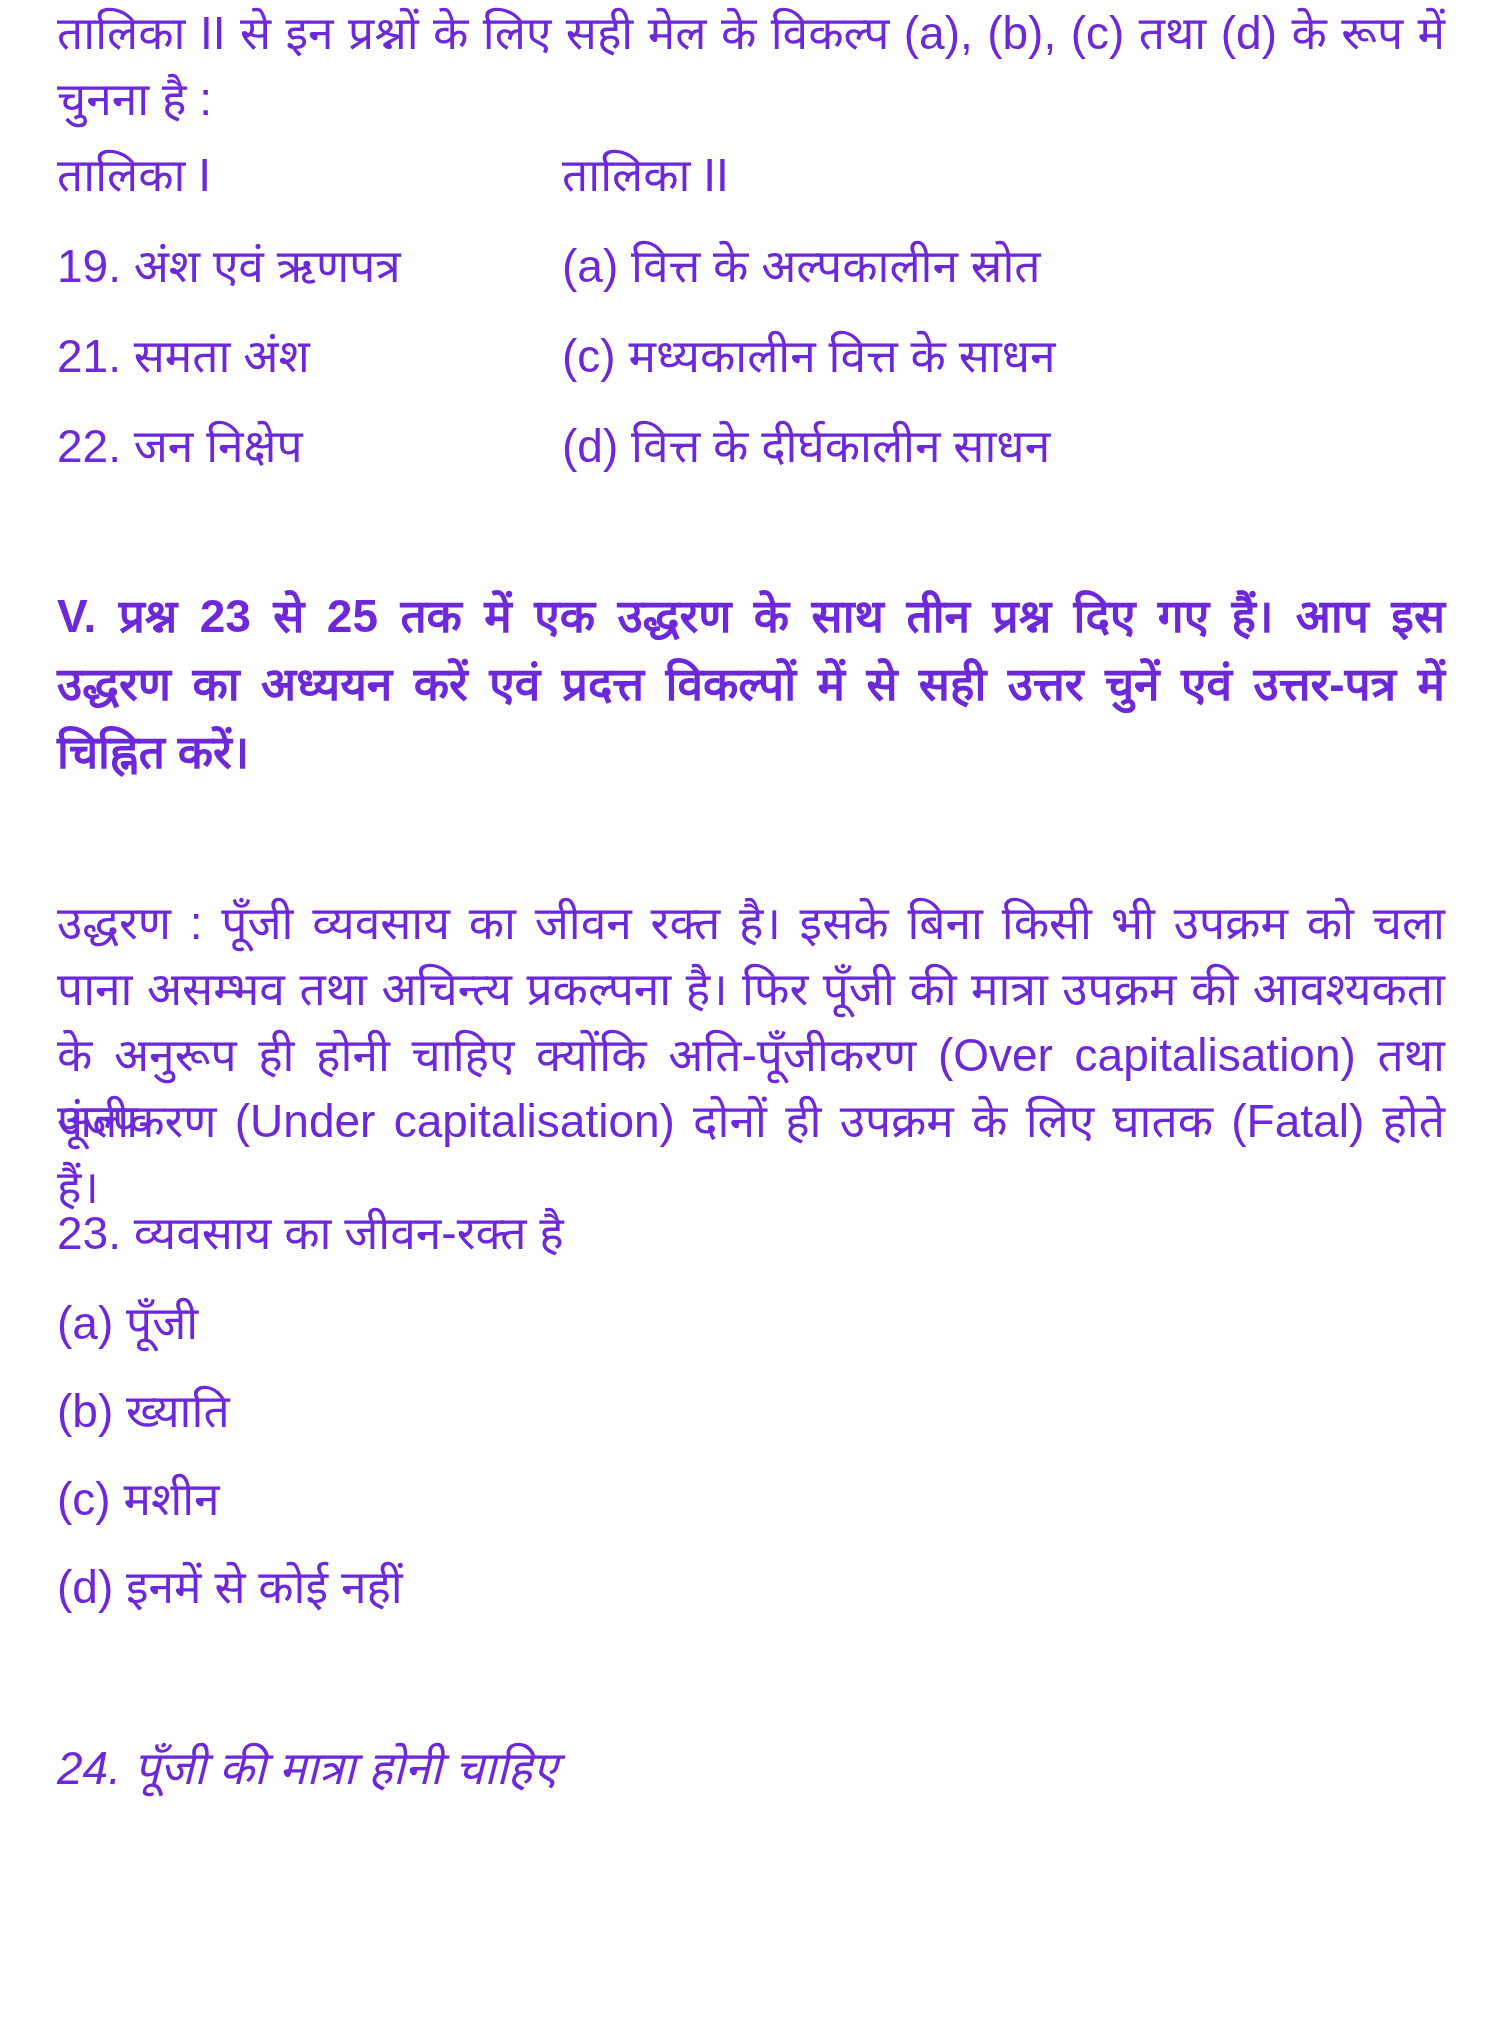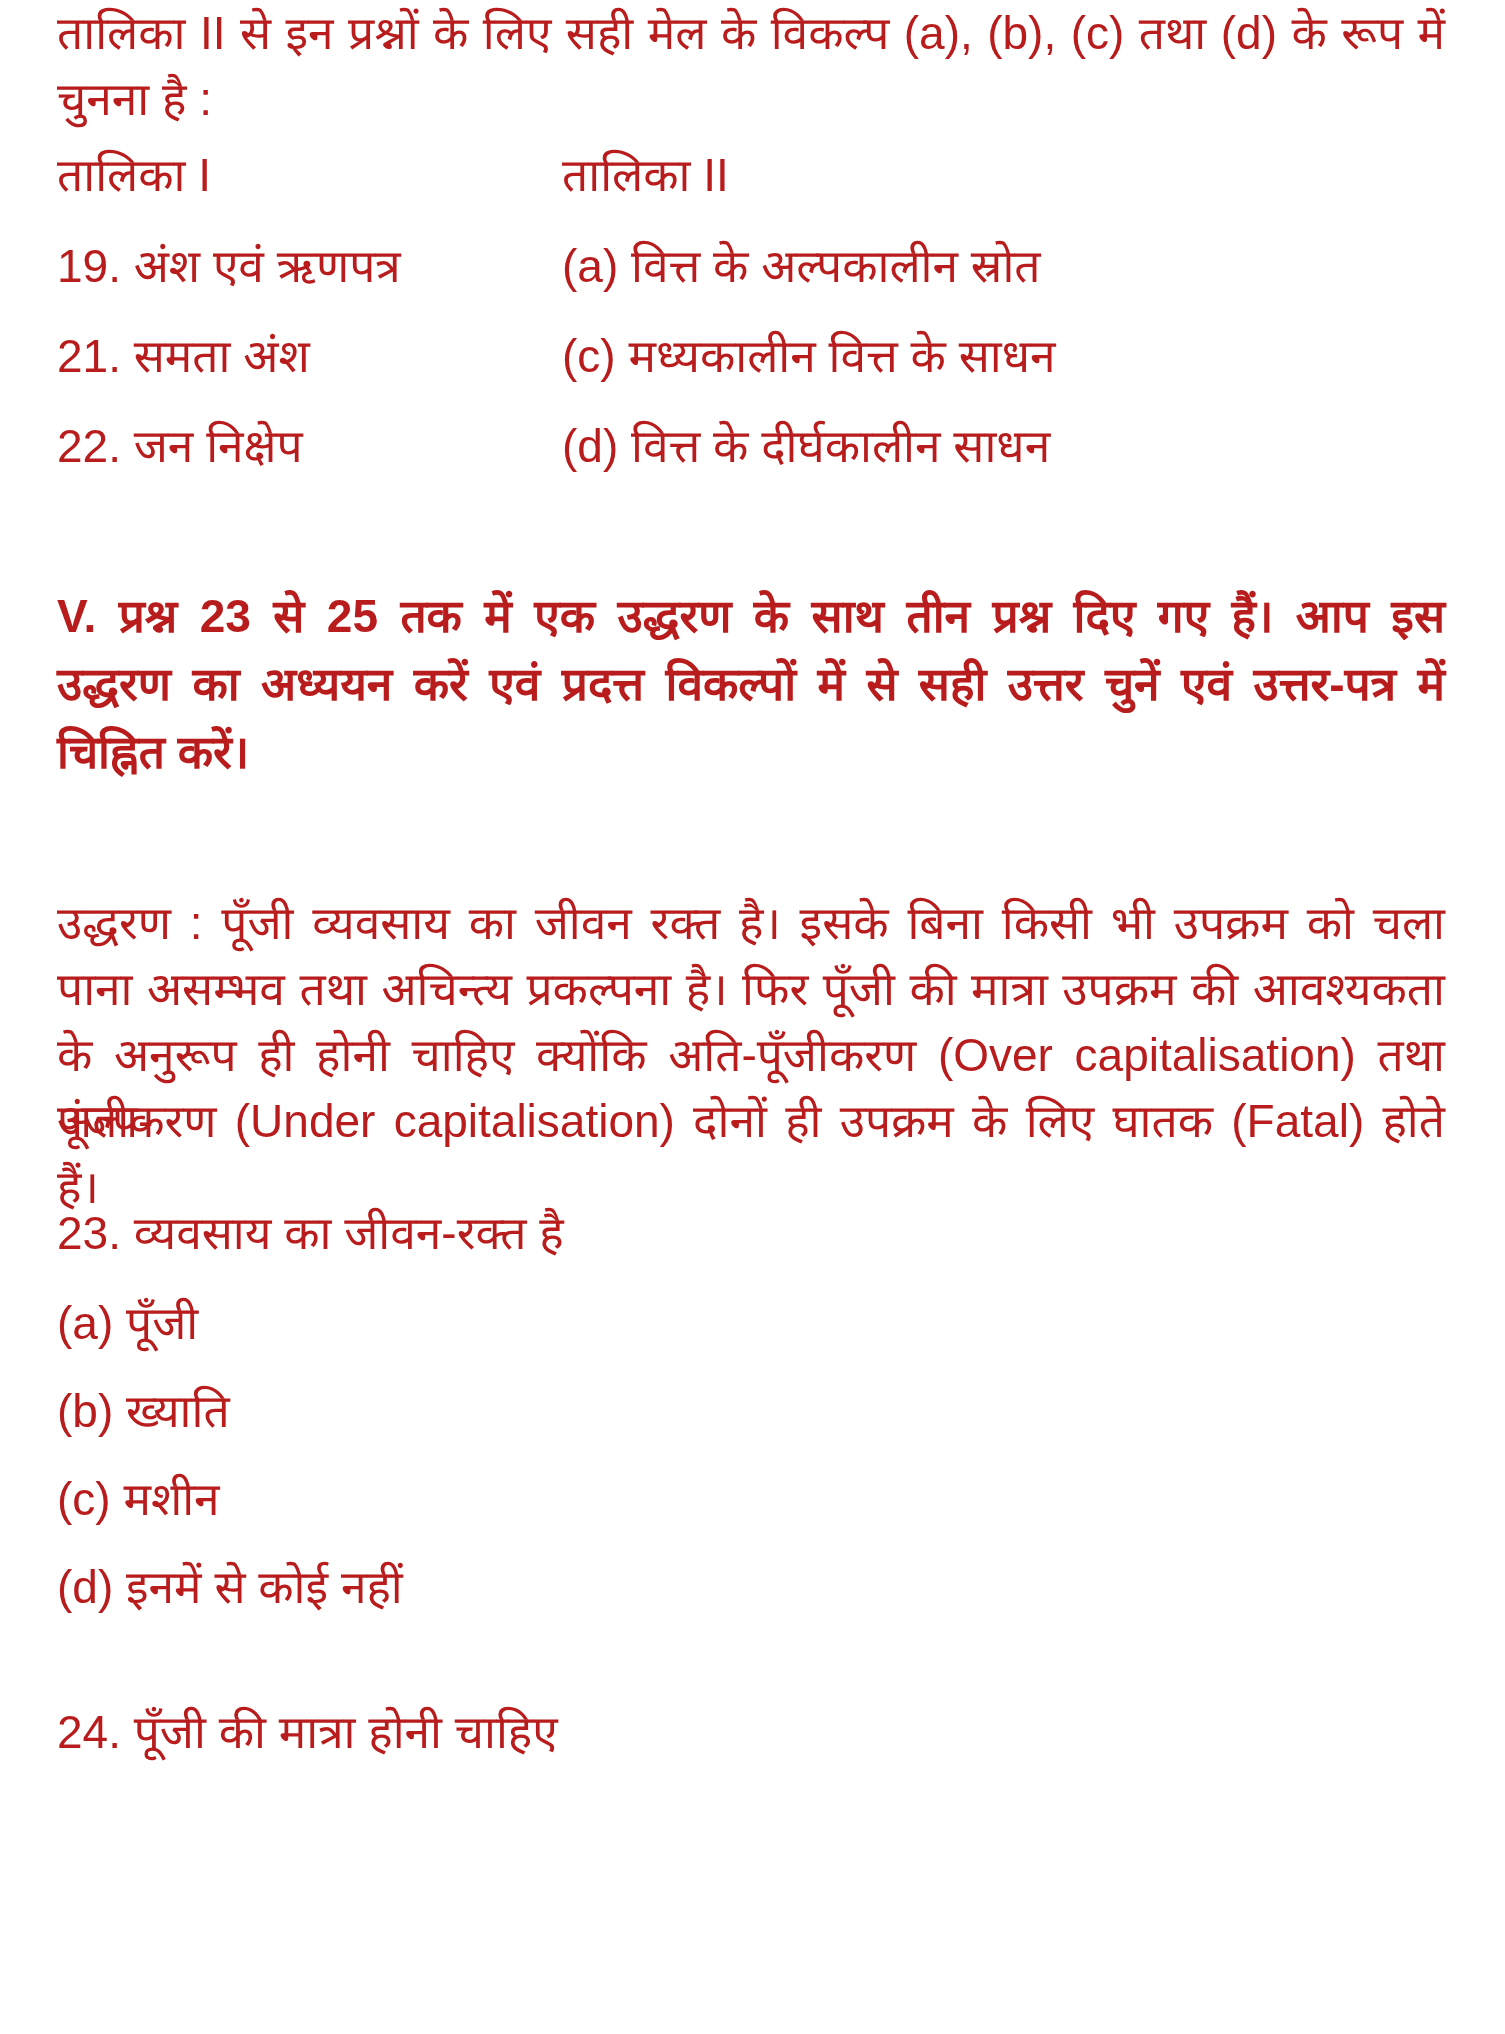--- a/index.html
+++ b/index.html
@@ -3,21 +3,21 @@
 <meta charset="utf-8">
 <style>
   * { margin: 0; padding: 0; box-sizing: border-box; }
   html, body { background: #d9d9d9; }
   .page {
     position: relative;
     width: 1505px;
     height: 2034px;
     margin: 0 auto;
     background: #ffffff;
-    color: #b91c1c;
+    color: #6d28d9;
     font-family: "Liberation Sans", sans-serif;
     font-size: 46px;
     padding-left: 57px;
     padding-right: 60px;
     overflow: hidden;
   }
   .line {
     height: 66px;
     line-height: 66px;
     white-space: nowrap;
@@ -49,21 +49,21 @@
 
   .section-v { margin-top: 91px; }
   .section-v .line { height: 68px; line-height: 68px; }
 
   .quote { margin-top: 104px; }
 
   .q23-text { margin-top: 46px; }
   .q23-options { margin-top: 13px; }
   .option-line { height: 88px; line-height: 88px; white-space: nowrap; }
 
-  .q24-text { margin-top: 68px; }
+  .q24-text { margin-top: 104px; font-style: italic; }
 </style>
 </head>
 <body>
 
 <div class="page">
 
   <div>
     <div class="line just">तालिका II से इन प्रश्नों के लिए सही मेल के विकल्प (a), (b), (c) तथा (d) के रूप में</div>
     <div class="line">चुनना है :</div>
   </div>

